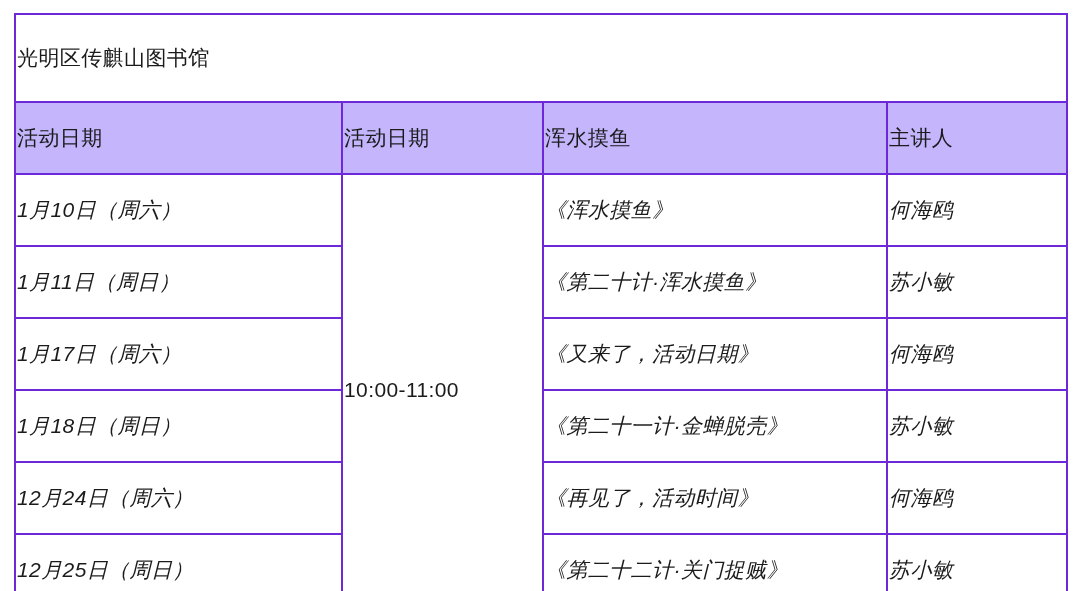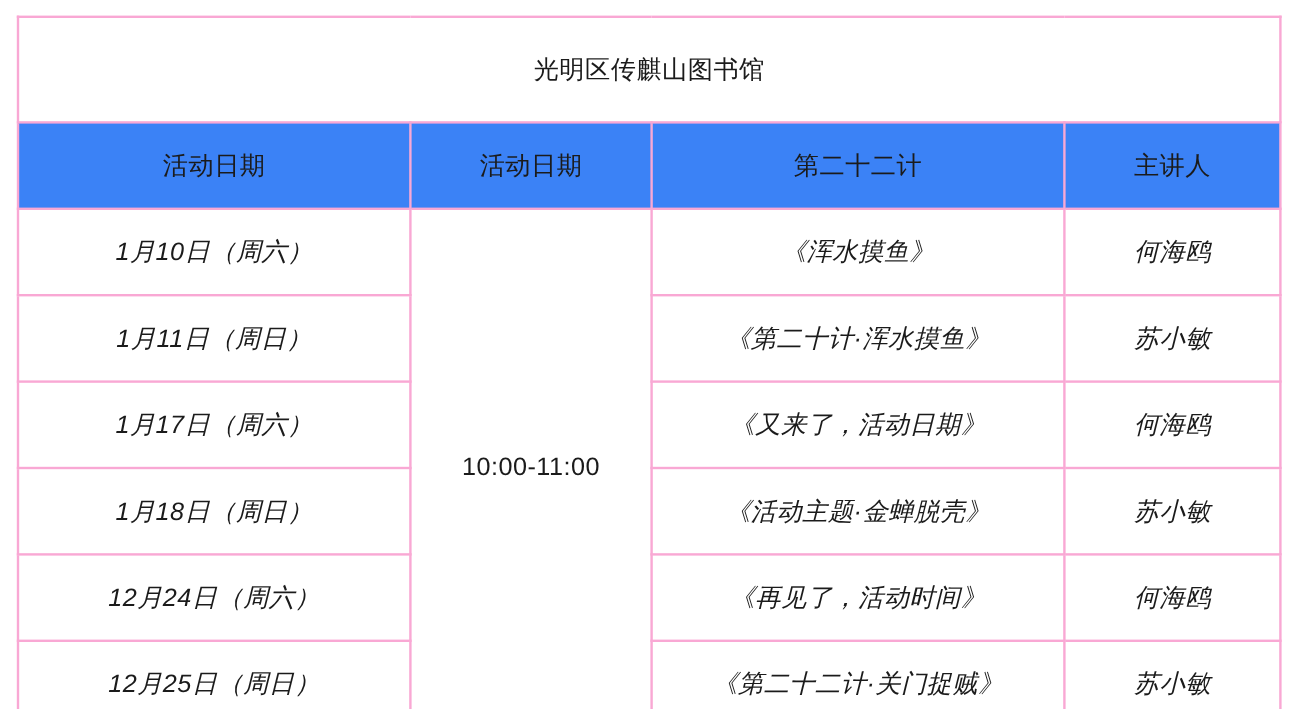--- a/index.html
+++ b/index.html
@@ -23,22 +23,21 @@
   }
 
   table.schedule {
     width: 1052px;
     height: 565px;
     border-collapse: collapse;
     table-layout: fixed;
   }
 
   table.schedule td {
-    border: 2px solid #f9a8d4;
-    text-align: center;
+    border: 2px solid #6d28d9;
     vertical-align: middle;
     color: #1b1b1b;
     font-size: 21px;
     font-weight: 400;
     letter-spacing: 0.4px;
   }
 
   
   col.c-date  { width: 327px; }
   col.c-time  { width: 201px; }
@@ -48,21 +47,21 @@
   td.title-cell {
     height: 84px;
     color: #4a78c8;
     font-size: 30px;
     font-weight: bold;
     letter-spacing: 1.5px;
   }
 
   td.head-cell {
     height: 68px;
-    background: #3b82f6;
+    background: #c4b5fd;
     color: #ffffff;
     font-size: 21px;
     font-weight: bold;
     letter-spacing: 1.2px;
   }
 
   td.body-cell {
     height: 68px;
     background: #ffffff;
     font-style: italic;
@@ -84,21 +83,21 @@
       <col class="c-topic">
       <col class="c-host">
     </colgroup>
     <tbody>
       <tr>
         <td class="title-cell" colspan="4">光明区传麒山图书馆</td>
       </tr>
       <tr>
         <td class="head-cell">活动日期</td>
         <td class="head-cell">活动日期</td>
-        <td class="head-cell">第二十二计</td>
+        <td class="head-cell">浑水摸鱼</td>
         <td class="head-cell">主讲人</td>
       </tr>
 
       <tr>
         <td class="body-cell">1月10日（周六）</td>
         <td class="time-cell" rowspan="6">10:00-11:00</td>
         <td class="body-cell">《浑水摸鱼》</td>
         <td class="body-cell">何海鸥</td>
       </tr>
 
@@ -109,21 +108,21 @@
       </tr>
 
       <tr>
         <td class="body-cell">1月17日（周六）</td>
         <td class="body-cell">《又来了，活动日期》</td>
         <td class="body-cell">何海鸥</td>
       </tr>
 
       <tr>
         <td class="body-cell">1月18日（周日）</td>
-        <td class="body-cell">《活动主题·金蝉脱壳》</td>
+        <td class="body-cell">《第二十一计·金蝉脱壳》</td>
         <td class="body-cell">苏小敏</td>
       </tr>
 
       <tr>
         <td class="body-cell">12月24日（周六）</td>
         <td class="body-cell">《再见了，活动时间》</td>
         <td class="body-cell">何海鸥</td>
       </tr>
 
       <tr>

